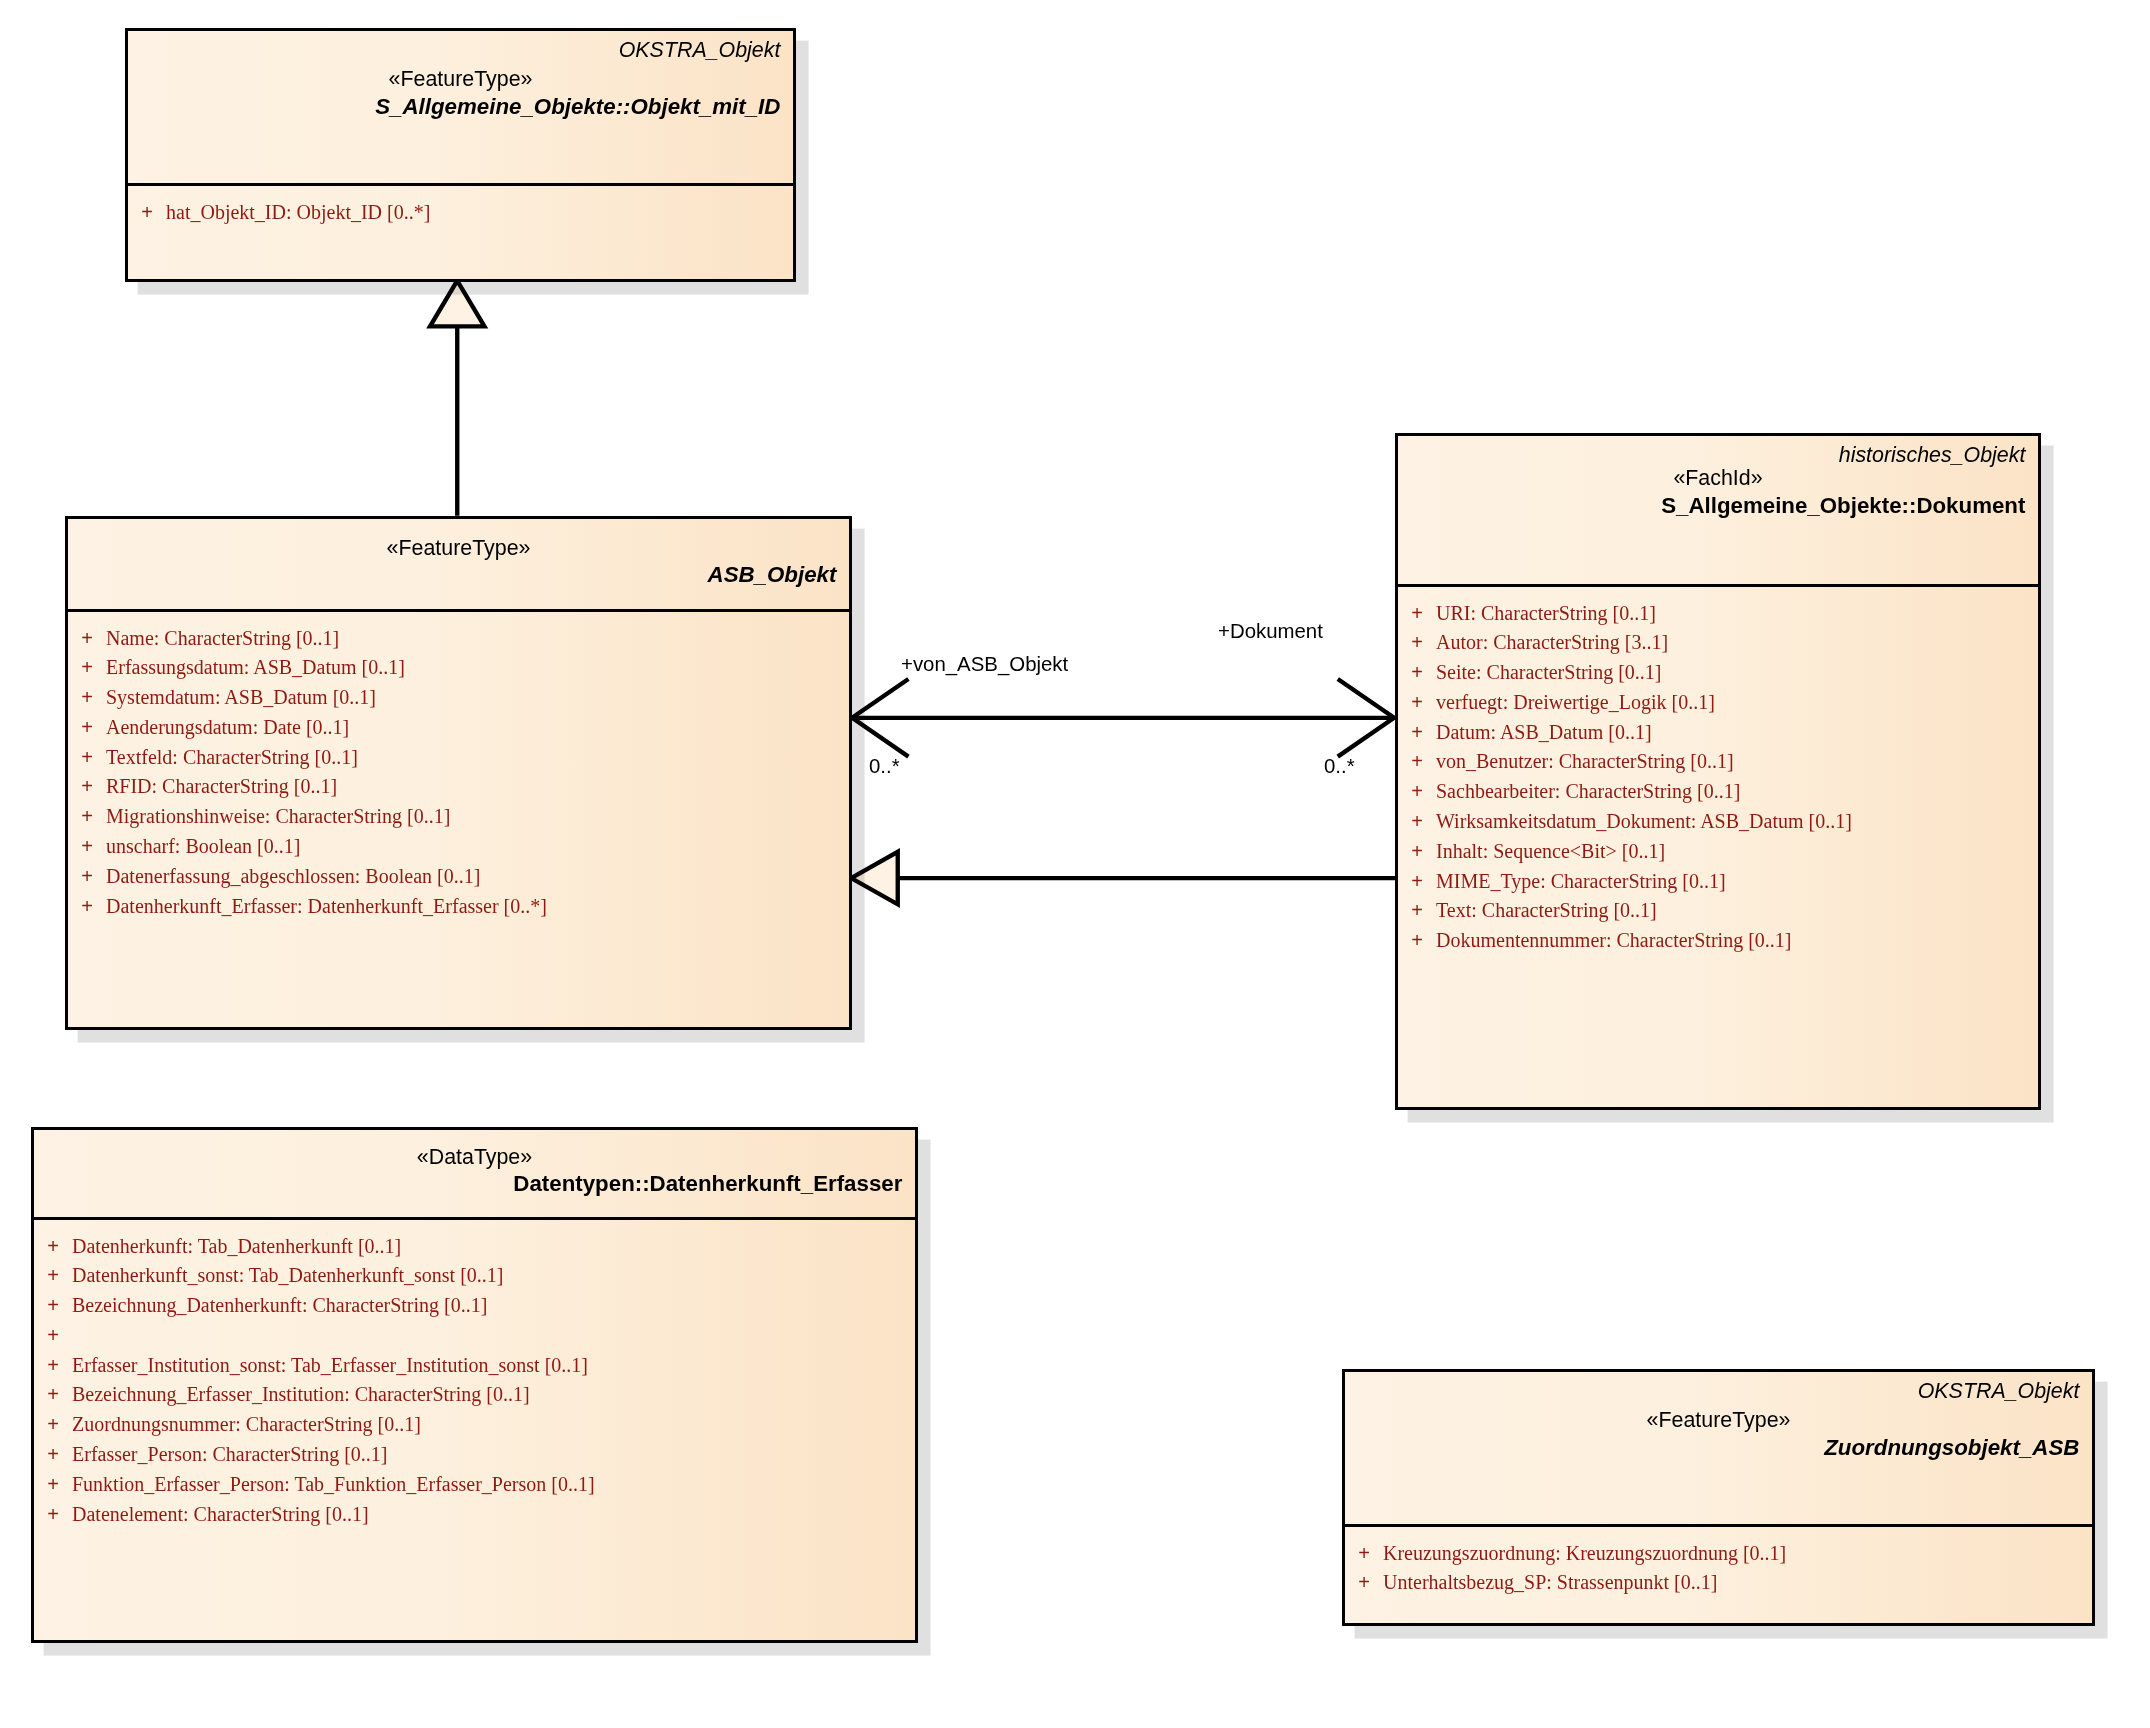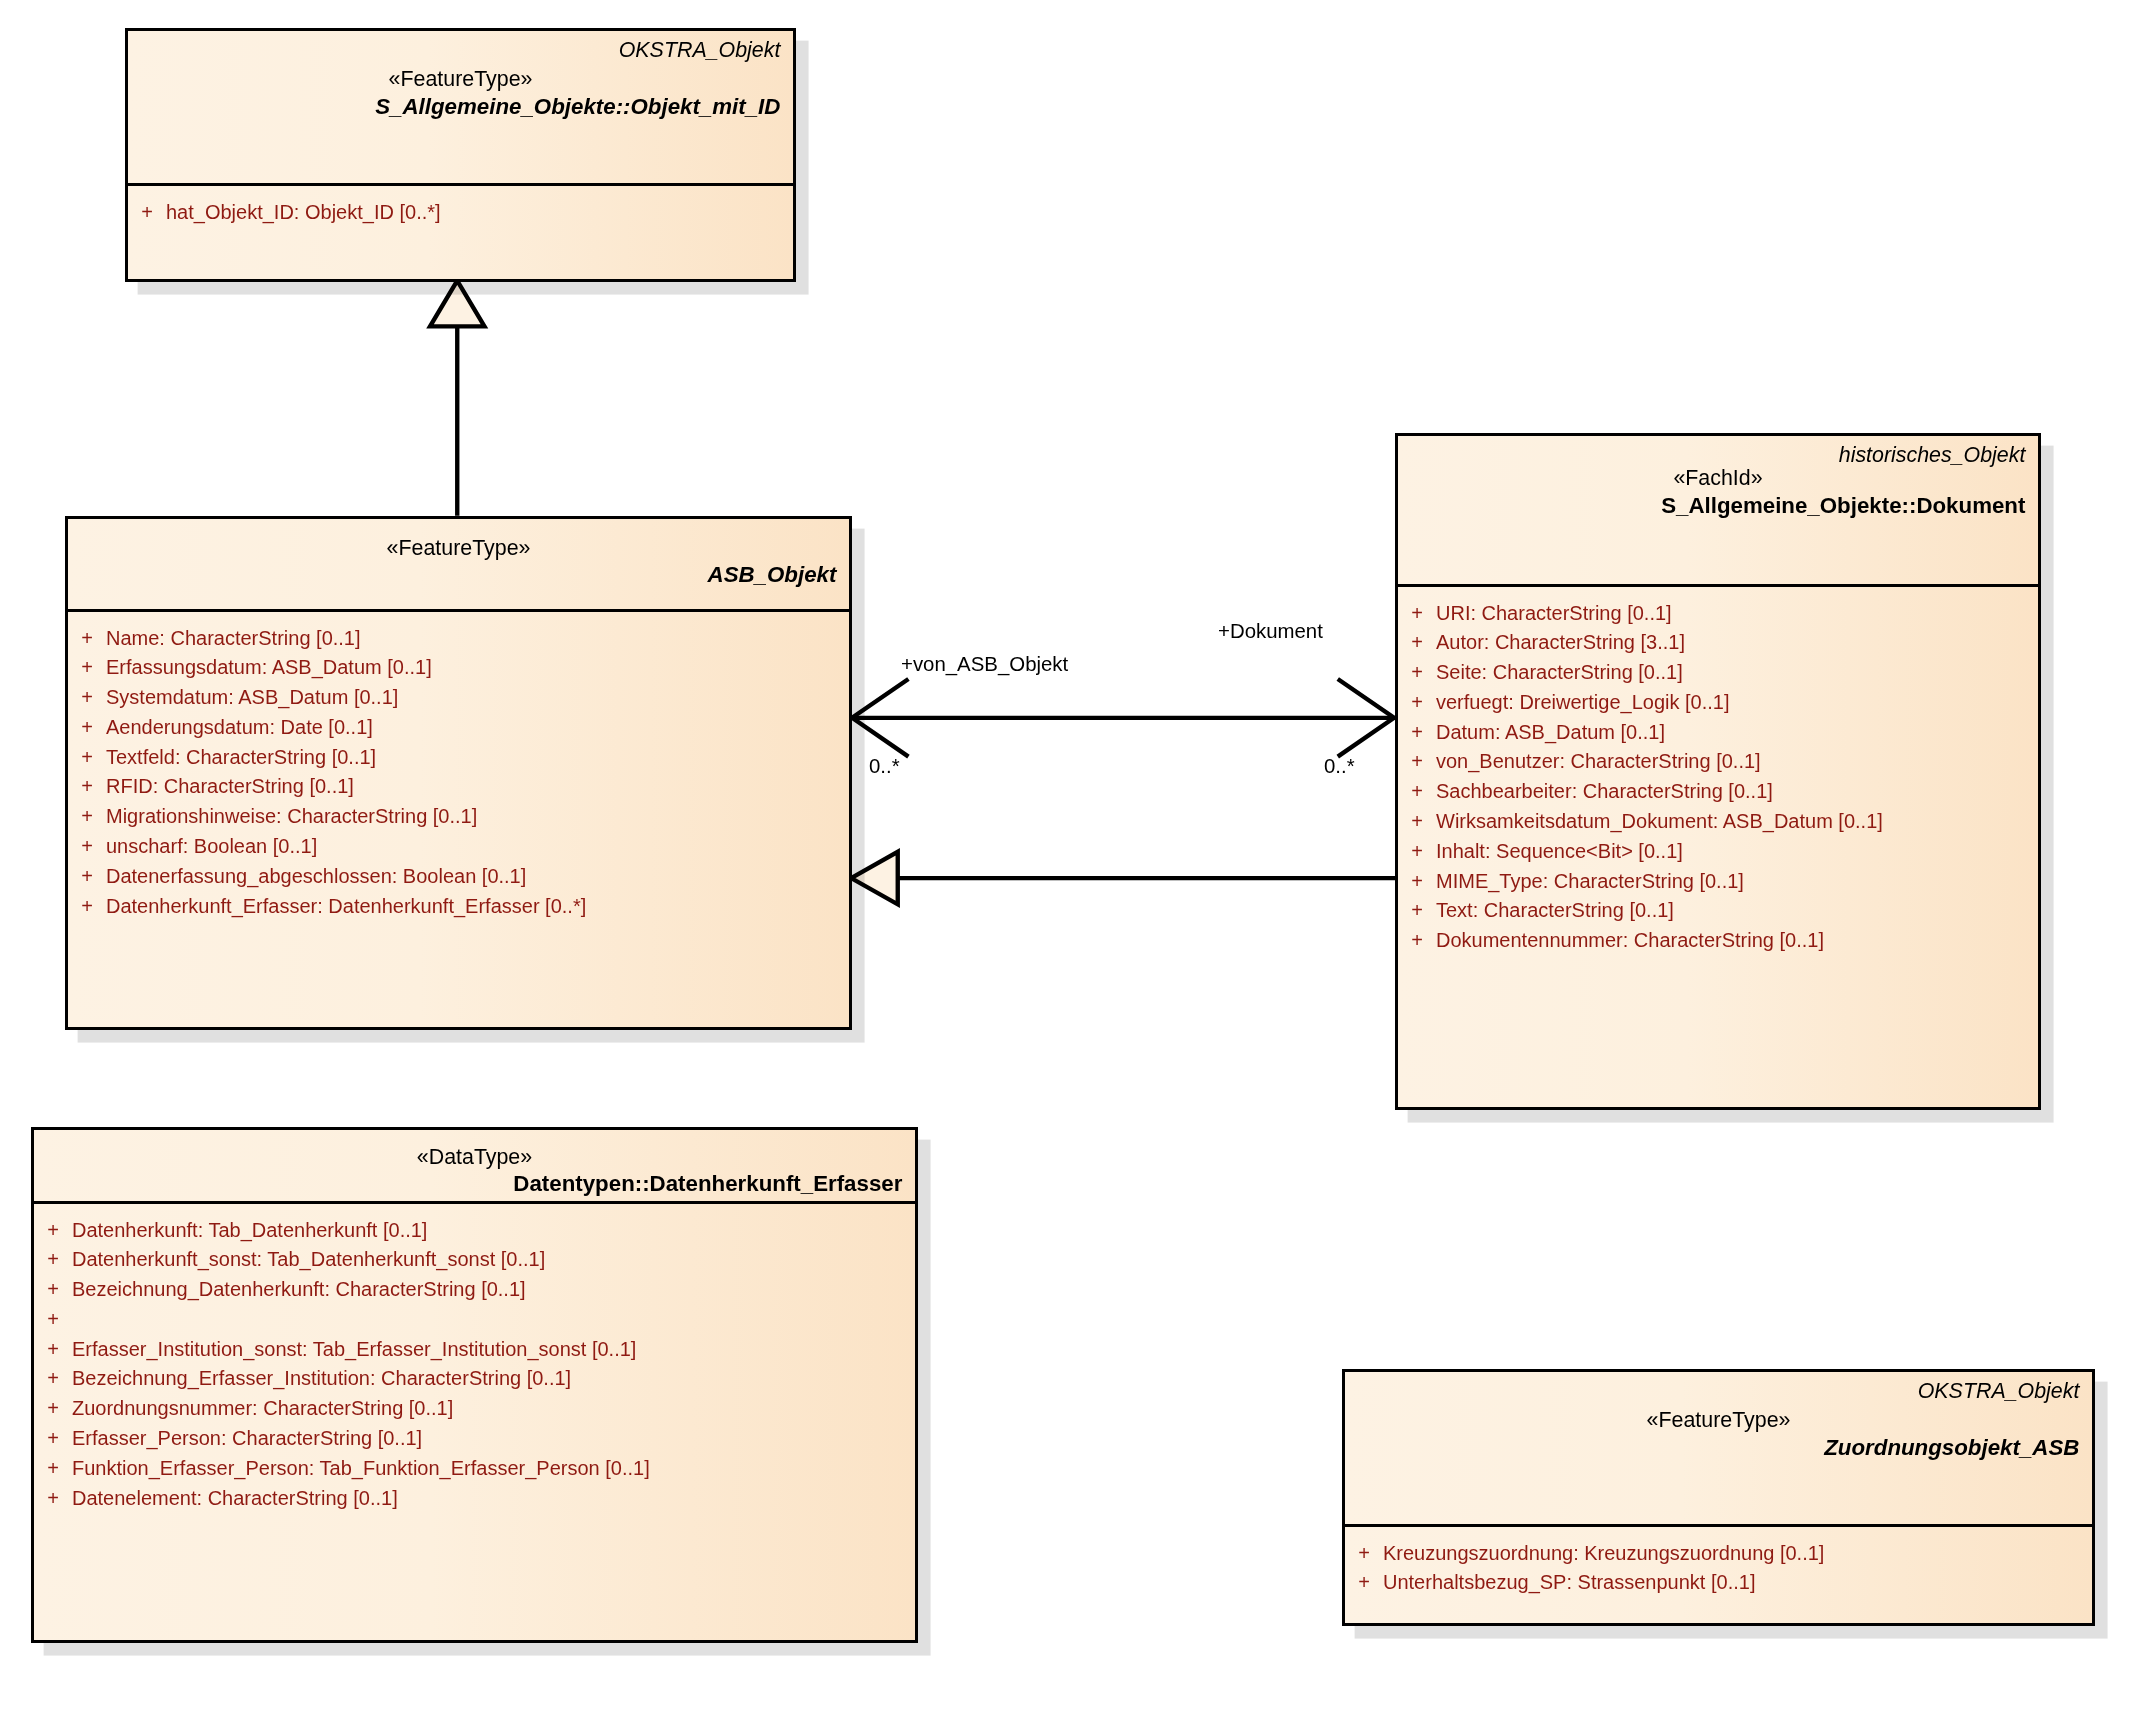--- a/index.html
+++ b/index.html
@@ -59,21 +59,21 @@
     line-height:1.0;
     padding:4.9px 0;
     white-space:nowrap;
   }
   .attr .vis{
     width:38px;
     flex:0 0 38px;
     text-align:center;
     color:#8f1a12;
   }
-  .attr .sig{flex:1 1 auto;}
+  .attr .sig{flex:1 1 auto;font-family:Liberation Serif, serif;}
 
   
   .conn{position:absolute;}
   .conn-label{
     position:absolute;
     font-size:20.4px;
     color:#000000;
     white-space:nowrap;
   }
   svg{overflow:visible;display:block;}
@@ -221,21 +221,21 @@
         <span class="sig">Text: CharacterString [0..1]</span>
       </div>
     <div class="attr">
         <span class="vis">+</span>
         <span class="sig">Dokumentennummer: CharacterString [0..1]</span>
       </div>
   </div>
 </div>
 
 <div class="uml-class" style="left:31px;top:1127px;width:887px;height:516px;">
-  <div class="uml-head" style="height:74px;">
+  <div class="uml-head" style="height:90px;">
     <div class="uml-tag"></div>
     <div class="uml-stereotype" style="margin-top:8.7px;">«DataType»</div>
     <div class="uml-name">Datentypen::Datenherkunft_Erfasser</div>
   </div>
   <div class="uml-body">
     <div class="attr">
         <span class="vis">+</span>
         <span class="sig">Datenherkunft: Tab_Datenherkunft [0..1]</span>
       </div>
     <div class="attr">

